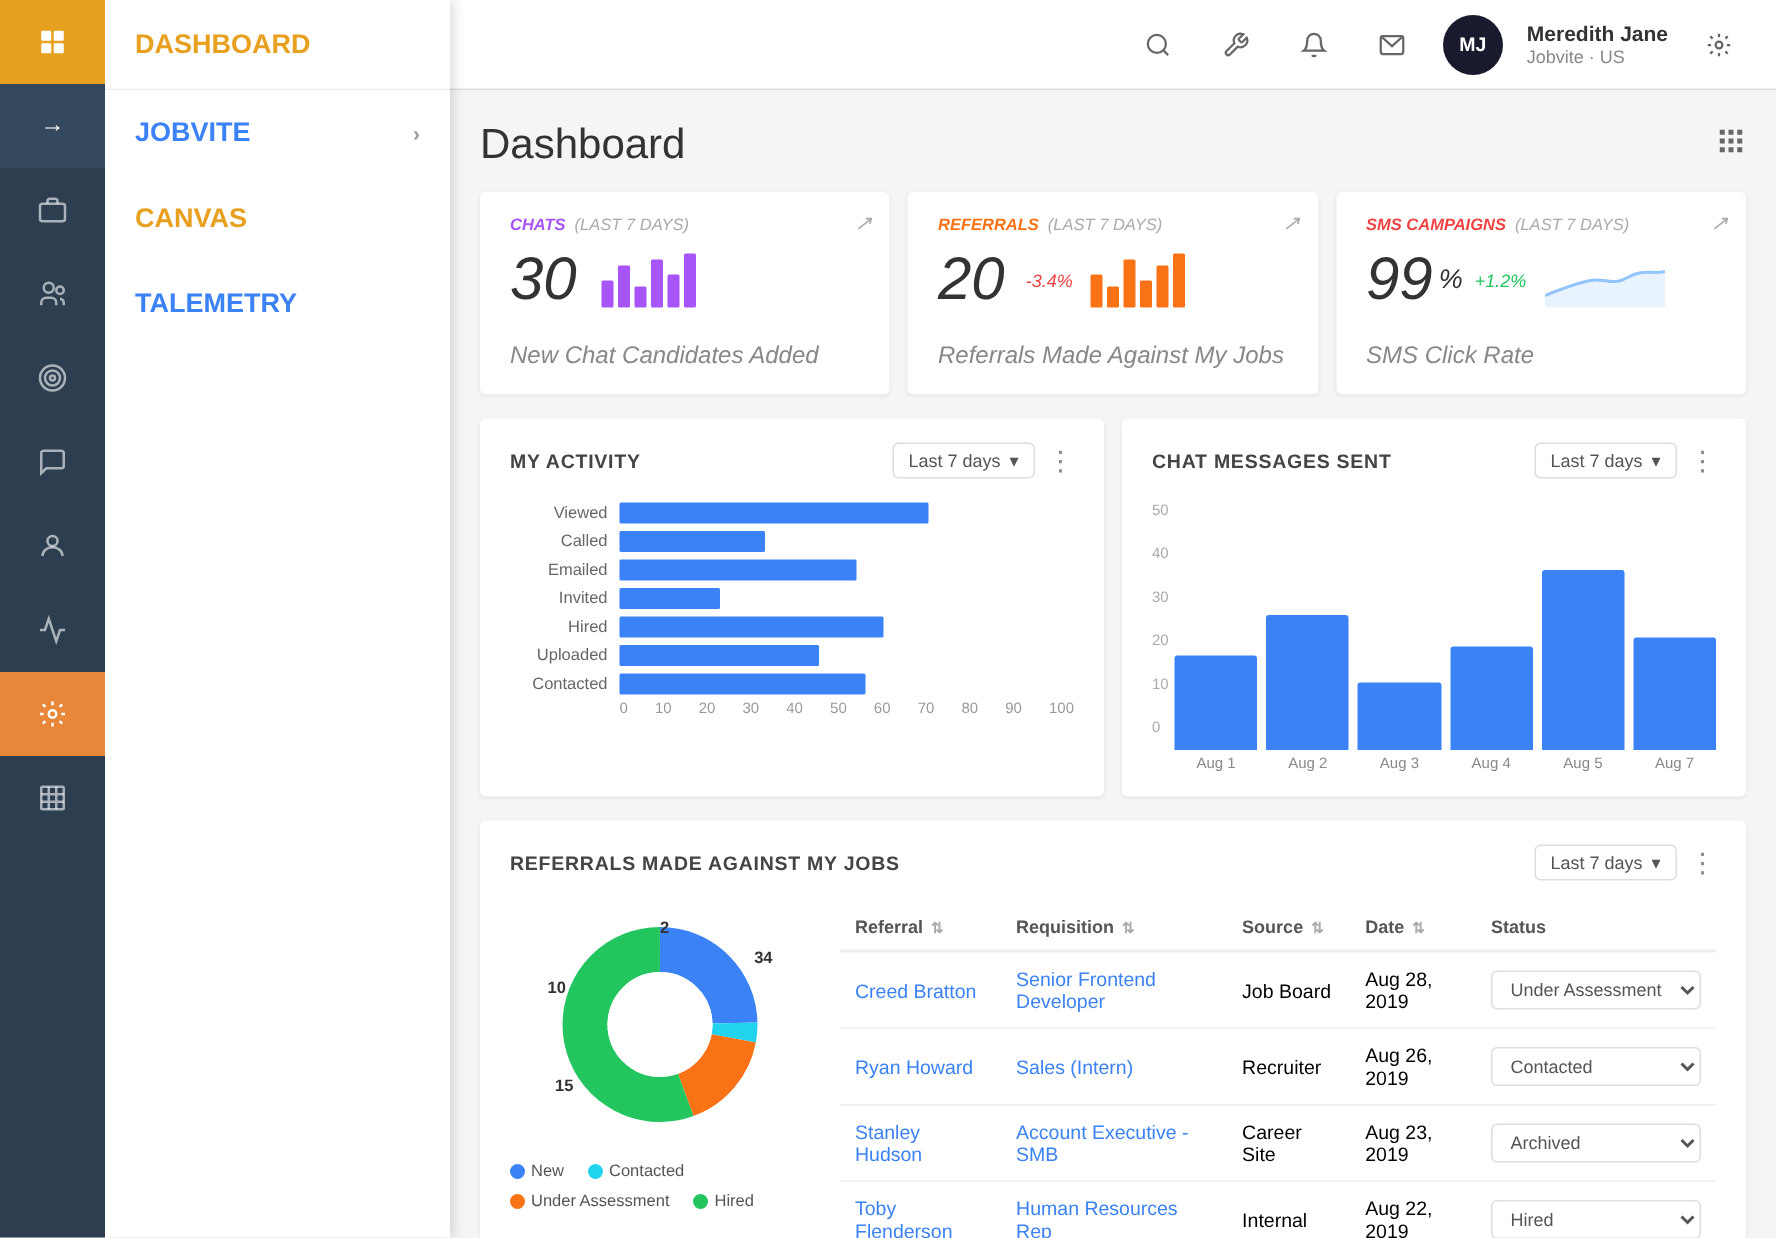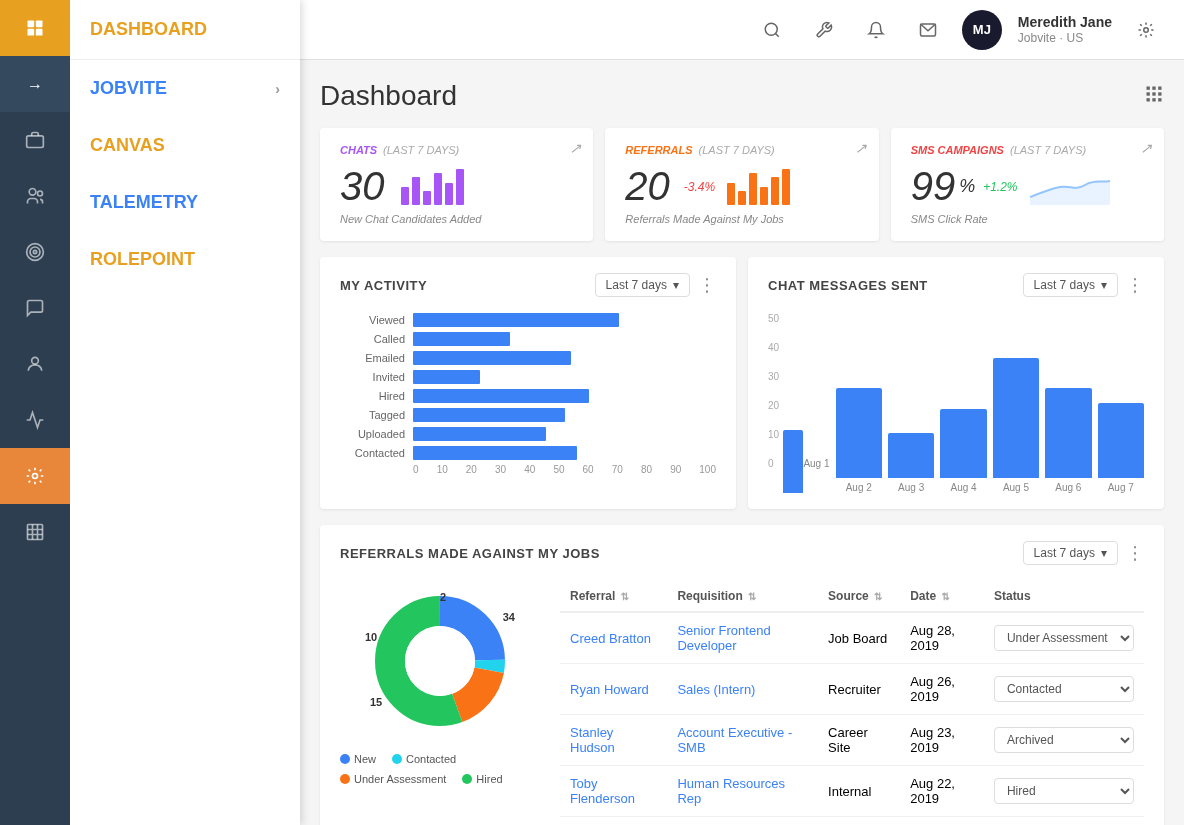--- a/index.html
+++ b/index.html
@@ -59,21 +59,21 @@
       flex: 1; background: white; border-radius: 4px; padding: 16px 20px; box-shadow: 0 1px 3px rgba(0,0,0,0.08); position: relative;
     }
     .stat-label { font-size: 11px; font-weight: 600; color: #888; text-transform: uppercase; margin-bottom: 8px; display: flex; align-items: center; gap: 6px; }
     .stat-label-chats { color: #a855f7; }
     .stat-label-referrals { color: #f97316; }
     .stat-label-sms { color: #ef4444; }
     .stat-number { font-size: 40px; font-weight: 300; color: #333; display: inline-block; }
     .stat-change { font-size: 12px; margin-left: 6px; }
     .stat-change.neg { color: #ef4444; }
     .stat-change.pos { color: #22c55e; }
-    .stat-desc { font-size: 11px; color: #888; margin-top: 4px; }
+    .stat-desc { font-size: 16px; color: #888; margin-top: 20px; }
     .stat-export { position: absolute; top: 12px; right: 12px; color: #aaa; font-size: 14px; cursor: pointer; }
 
     
     .dashboard-row { display: flex; gap: 12px; margin-bottom: 16px; }
     .chart-card { flex: 1; background: white; border-radius: 4px; padding: 16px 20px; box-shadow: 0 1px 3px rgba(0,0,0,0.08); }
     .chart-header { display: flex; align-items: center; justify-content: space-between; margin-bottom: 16px; }
     .chart-title { font-size: 13px; font-weight: 700; color: #444; text-transform: uppercase; letter-spacing: 0.5px; }
     .chart-controls { display: flex; align-items: center; gap: 8px; }
     .dropdown-btn { border: 1px solid #ddd; border-radius: 4px; padding: 4px 10px; font-size: 12px; cursor: pointer; display: flex; align-items: center; gap: 6px; background: white; color: #555; }
     .more-icon { color: #888; cursor: pointer; font-size: 18px; }
@@ -183,23 +183,20 @@
     </div>
     <div class="dropdown-item blue-item">
       <span>JOBVITE</span>
       <span class="chevron">›</span>
     </div>
     <div class="dropdown-item orange-item">
       <span>CANVAS</span>
     </div>
     <div class="dropdown-item blue-item">
       <span>TALEMETRY</span>
-    </div>
-    <div class="dropdown-item orange-item">
-      <span>ROLEPOINT</span>
     </div>
   </div>
 
   <div class="main-content">
 
     <div class="top-header">
       <div class="header-left"></div>
       <div class="header-right">
         <div class="header-icon">
           <svg width="18" height="18" viewBox="0 0 24 24" fill="none" stroke="currentColor" stroke-width="2">
@@ -359,26 +356,20 @@
       <div class="activity-bar" style="width:22%;"></div>
     </div>
   </div>
                 <div class="activity-row">
     <div class="activity-label">Hired</div>
     <div class="activity-bar-container">
       <div class="activity-bar" style="width:58%;"></div>
     </div>
   </div>
                 <div class="activity-row">
-    <div class="activity-label">Tagged</div>
-    <div class="activity-bar-container">
-      <div class="activity-bar" style="width:50%;"></div>
-    </div>
-  </div>
-                <div class="activity-row">
     <div class="activity-label">Uploaded</div>
     <div class="activity-bar-container">
       <div class="activity-bar" style="width:44%;"></div>
     </div>
   </div>
                 <div class="activity-row">
     <div class="activity-label">Contacted</div>
     <div class="activity-bar-container">
       <div class="activity-bar" style="width:54%;"></div>
     </div>
@@ -415,43 +406,39 @@
               <div style="display:flex;gap:4px;">
                 <div style="display:flex;flex-direction:column;justify-content:space-between;height:180px;padding-bottom:24px;">
                   <span style="font-size:10px;color:#aaa;">50</span>
                   <span style="font-size:10px;color:#aaa;">40</span>
                   <span style="font-size:10px;color:#aaa;">30</span>
                   <span style="font-size:10px;color:#aaa;">20</span>
                   <span style="font-size:10px;color:#aaa;">10</span>
                   <span style="font-size:10px;color:#aaa;">0</span>
                 </div>
                 <div style="display:flex;align-items:flex-end;gap:6px;height:180px;flex:1;">
-                  <div style="display:flex;flex-direction:row;align-items:center;flex:1;">
+                  <div style="display:flex;flex-direction:column;align-items:center;flex:1;">
     <div style="width:100%;height:63px;background:#3b82f6;border-radius:2px 2px 0 0;"></div>
     <div style="font-size:10px;color:#888;margin-top:4px;white-space:nowrap;">Aug 1</div>
   </div>
                   <div style="display:flex;flex-direction:column;align-items:center;flex:1;">
     <div style="width:100%;height:90px;background:#3b82f6;border-radius:2px 2px 0 0;"></div>
     <div style="font-size:10px;color:#888;margin-top:4px;white-space:nowrap;">Aug 2</div>
   </div>
                   <div style="display:flex;flex-direction:column;align-items:center;flex:1;">
     <div style="width:100%;height:45px;background:#3b82f6;border-radius:2px 2px 0 0;"></div>
     <div style="font-size:10px;color:#888;margin-top:4px;white-space:nowrap;">Aug 3</div>
   </div>
                   <div style="display:flex;flex-direction:column;align-items:center;flex:1;">
     <div style="width:100%;height:69px;background:#3b82f6;border-radius:2px 2px 0 0;"></div>
     <div style="font-size:10px;color:#888;margin-top:4px;white-space:nowrap;">Aug 4</div>
   </div>
                   <div style="display:flex;flex-direction:column;align-items:center;flex:1;">
     <div style="width:100%;height:120px;background:#3b82f6;border-radius:2px 2px 0 0;"></div>
     <div style="font-size:10px;color:#888;margin-top:4px;white-space:nowrap;">Aug 5</div>
-  </div>
-                  <div style="display:flex;flex-direction:column;align-items:center;flex:1;">
-    <div style="width:100%;height:90px;background:#3b82f6;border-radius:2px 2px 0 0;"></div>
-    <div style="font-size:10px;color:#888;margin-top:4px;white-space:nowrap;">Aug 6</div>
   </div>
                   <div style="display:flex;flex-direction:column;align-items:center;flex:1;">
     <div style="width:100%;height:75px;background:#3b82f6;border-radius:2px 2px 0 0;"></div>
     <div style="font-size:10px;color:#888;margin-top:4px;white-space:nowrap;">Aug 7</div>
   </div>
                 </div>
               </div>
             </div>
         </div>
       </div>

